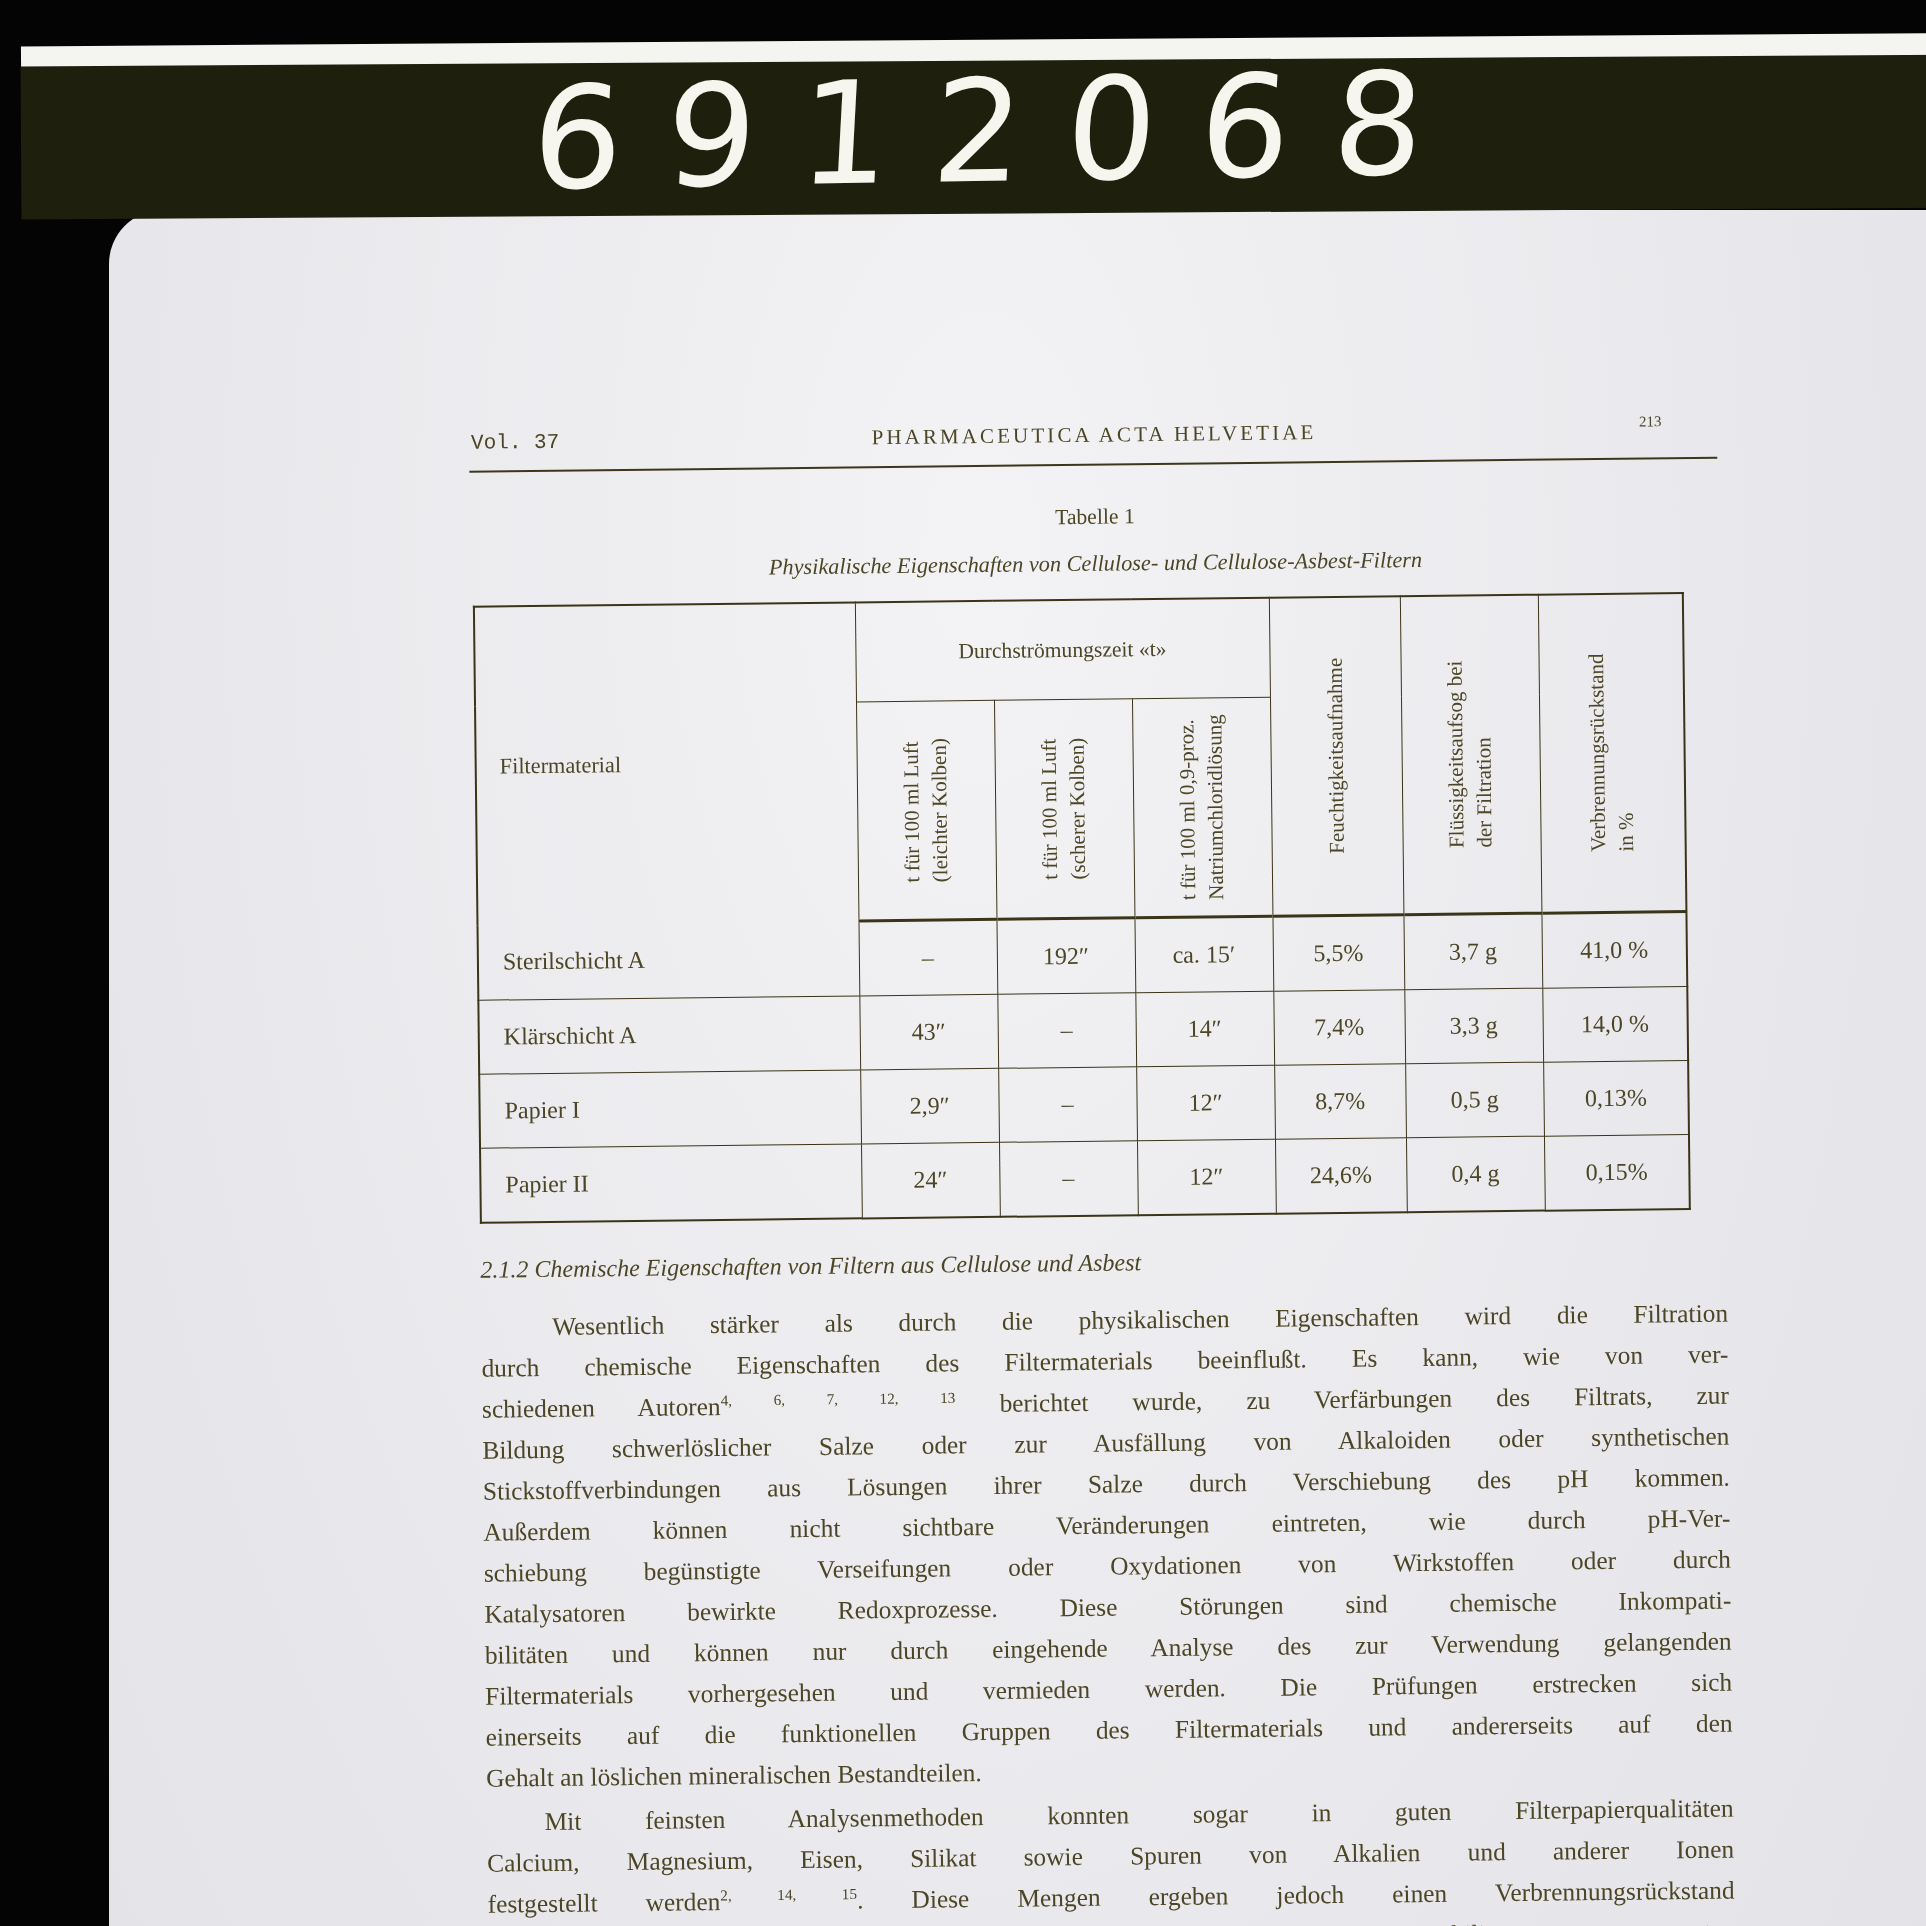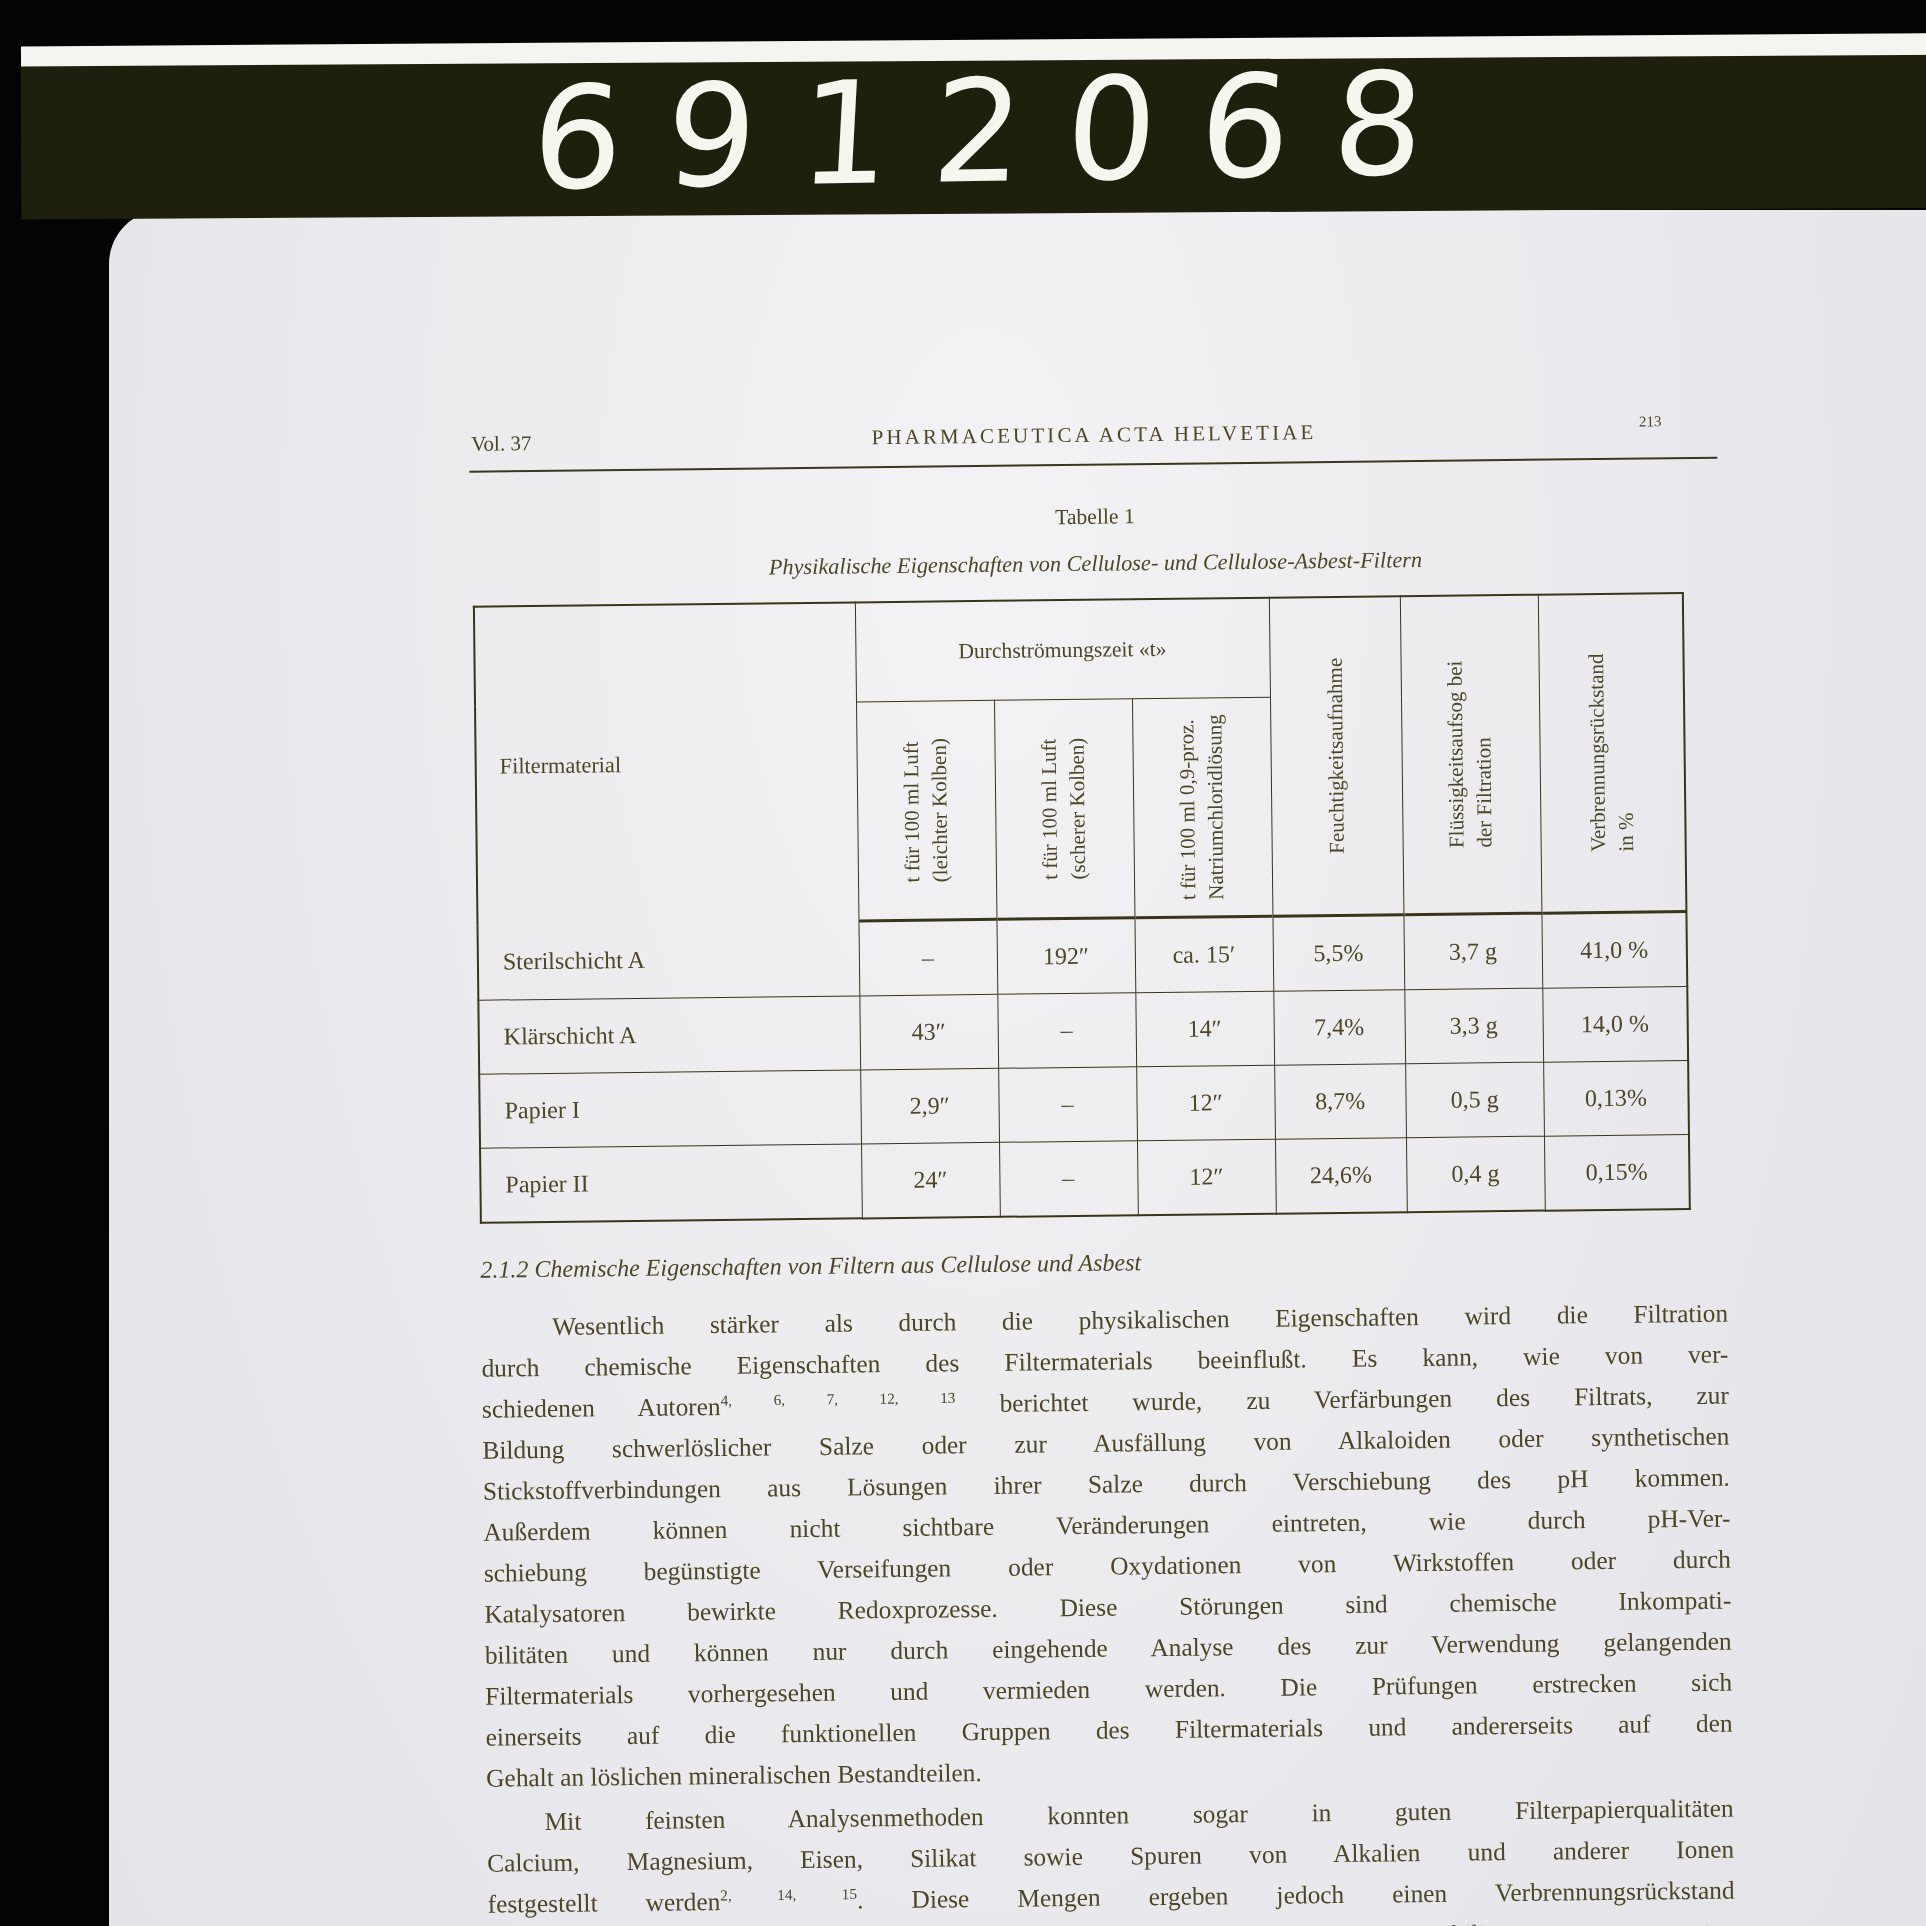--- a/index.html
+++ b/index.html
@@ -30,21 +30,21 @@
     background:radial-gradient(ellipse at 45% 14%, #f3f2f4 0%, #e9e8ec 48%, #dfdee3 100%);
     border-radius:54px 21px 17.3px 17.3px;z-index:2;
   }
   .page-inner{
     position:absolute;left:0;top:0;right:0;bottom:0;
     transform:rotate(-0.65deg);transform-origin:45% 35%;
     color:#4c4626;
   }
   .abs{position:absolute;}
   
-  .jvol{left:369px;top:216px;font-size:21px;}
+  .jvol{left:369px;top:216px;font-size:21px;font-family:Liberation Mono, monospace;}
   .jtitle{left:501px;top:214px;width:982px;text-align:center;font-size:21px;letter-spacing:3.1px;white-space:nowrap;}
   .jpage{left:1537px;top:211px;width:77px;font-size:15px;}
   .hrule{left:367px;top:255px;width:1248px;height:1.9px;background:#3c371c;}
   
   .tcaption{left:368px;top:296px;width:1248px;text-align:center;font-size:21.6px;}
   .tsubtitle{left:368px;top:342px;width:1248px;text-align:center;font-size:22.3px;font-style:italic;}
   
   table.ftable{
     position:absolute;left:369px;top:390px;width:1210px;
     border-collapse:collapse;table-layout:fixed;

